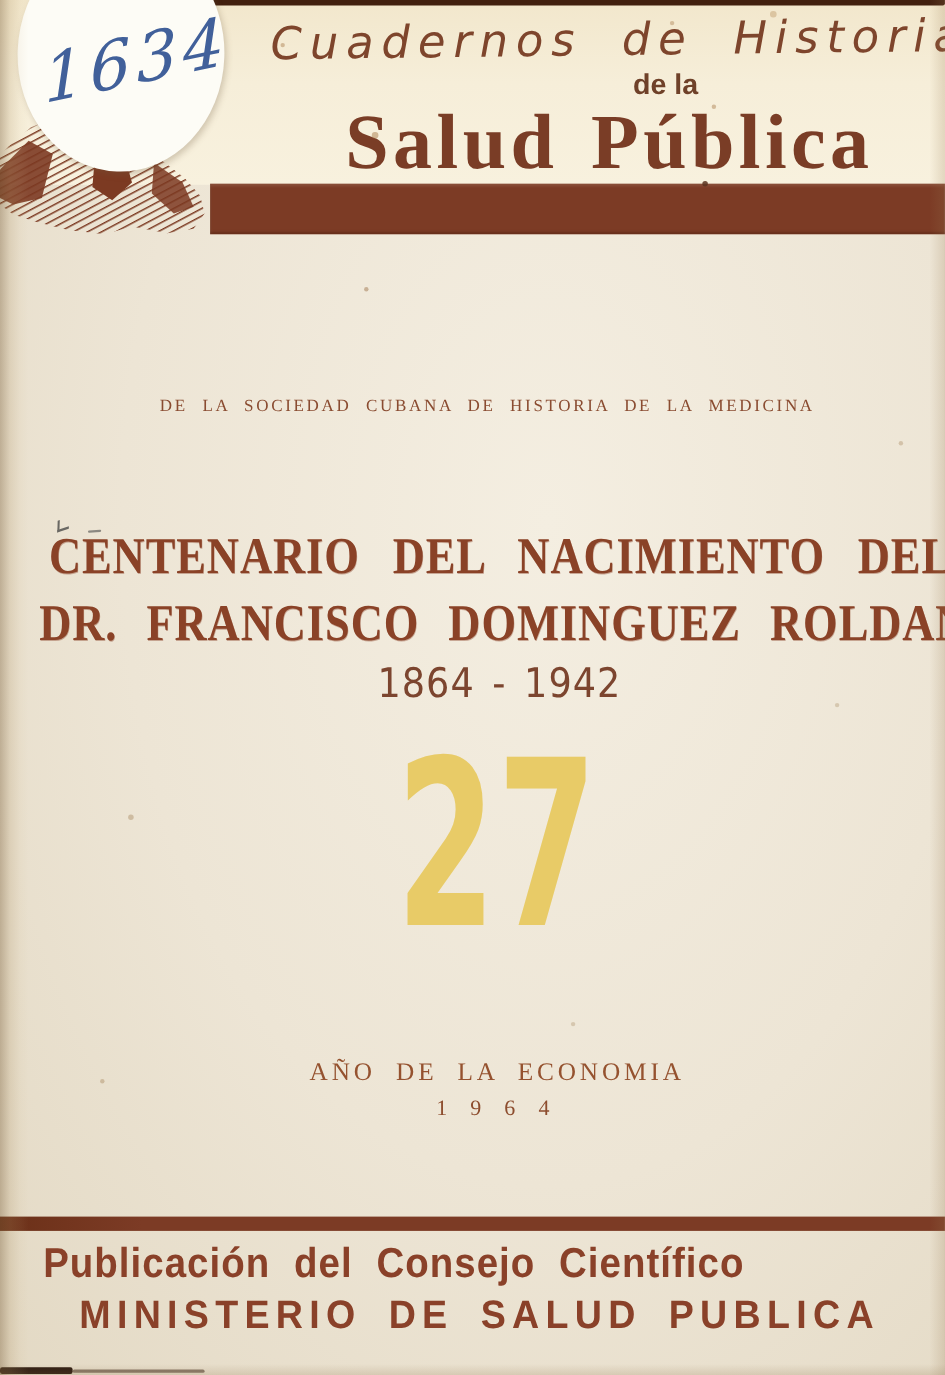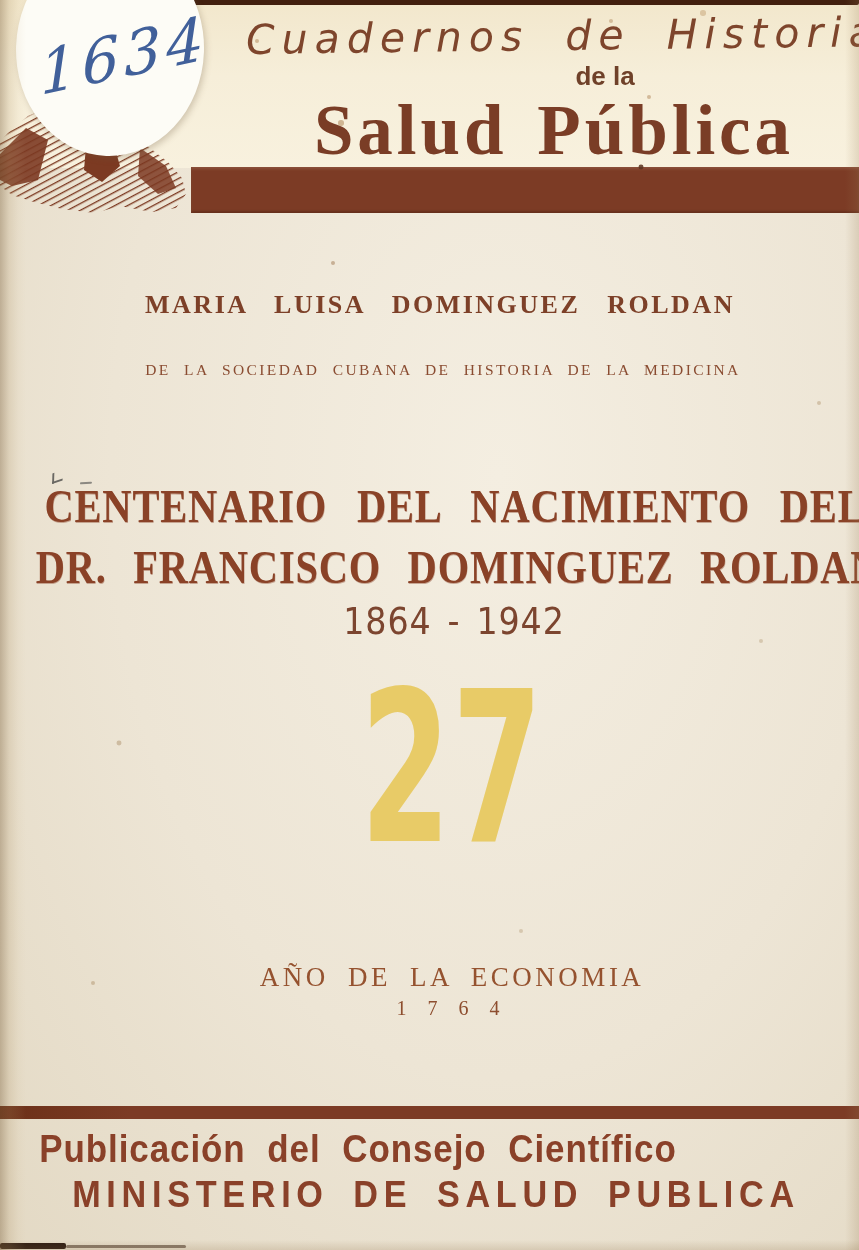--- a/index.html
+++ b/index.html
@@ -86,21 +86,21 @@
   .issue-number{
     position:absolute;left:452px;top:664px;transform:translateX(-50%) scale(0.62,1);
     transform-origin:center top;
     font-family:"DejaVu Sans", sans-serif;font-weight:700;
     font-size:210px;line-height:1;letter-spacing:2px;color:#e8cb67;white-space:nowrap;
   }
   
   .motto-line{
     position:absolute;left:452px;top:962px;transform:translateX(-50%);
     font-family:"Liberation Serif", serif;font-weight:400;
-    font-size:27px;letter-spacing:3.5px;word-spacing:9px;color:#95522f;white-space:nowrap;
+    font-size:23px;letter-spacing:3.5px;word-spacing:9px;color:#95522f;white-space:nowrap;
   }
   .motto-year{
     position:absolute;left:452px;top:997px;transform:translateX(-50%);
     font-family:"Liberation Serif", serif;font-weight:400;
     font-size:20px;letter-spacing:8px;color:#8d4d2e;white-space:nowrap;
   }
   
   .bottom-rule{
     position:absolute;left:0;top:1106px;width:859px;height:13px;
     background:linear-gradient(90deg,#6b3018 0%,#7c3b25 15%,#7c3b25 100%);
@@ -184,34 +184,33 @@
     <path fill="#7c3a22" opacity="0.9" d="M0,58 L26,32 L48,44 L38,84 L12,90 L0,84 Z"></path>
     <path fill="#7c3a22" d="M86,50 L112,42 L120,70 L102,86 L84,74 Z"></path>
     <path fill="#f2ead9" d="M76,28 L96,55 L112,26 Z"></path>
     <path fill="#7c3a22" opacity="0.85" d="M140,52 L166,70 L176,92 L158,98 L138,80 Z"></path>
   </svg>
 
   <div class="sticker">
     <div class="catalog-number">1634</div>
   </div>
 
-  <div class="author-name">MARIA LUISA DOMINGUEZ ROLDAN</div>
   <div class="author-affiliation">DE LA SOCIEDAD CUBANA DE HISTORIA DE LA MEDICINA</div>
 
   <div class="pencil-mark-a"></div>
   <div class="pencil-mark-b"></div>
 
   <div class="title-line1">CENTENARIO DEL NACIMIENTO DEL</div>
   <div class="title-line2">DR. FRANCISCO DOMINGUEZ ROLDAN</div>
   <div class="title-years">1864 - 1942</div>
 
   <div class="issue-number">27</div>
 
   <div class="motto-line">AÑO DE LA ECONOMIA</div>
-  <div class="motto-year">1 7 6 4</div>
+  <div class="motto-year">1 9 6 4</div>
 
   <div class="bottom-rule"></div>
   <div class="pub-line1">Publicación del Consejo Científico</div>
   <div class="pub-line2">MINISTERIO DE SALUD PUBLICA</div>
   <div class="bottom-smudge-a"></div>
   <div class="bottom-smudge-b"></div>
 
   <div class="speckles"></div>
   <div class="edge-left"></div>
   <div class="edge-right"></div>

